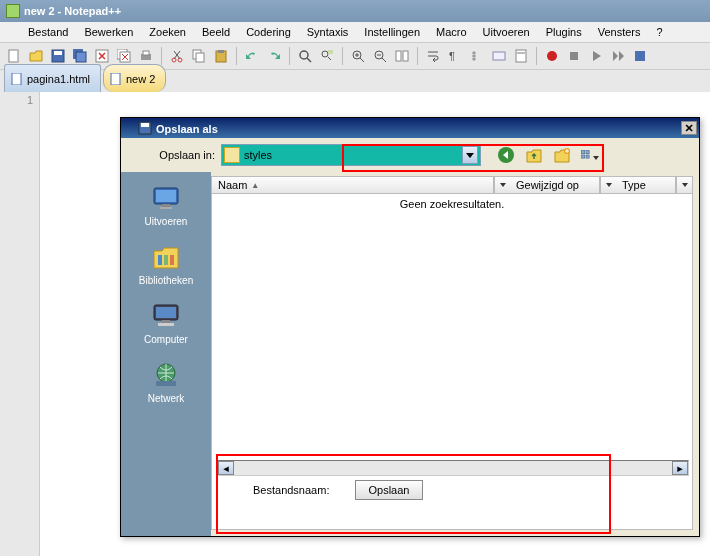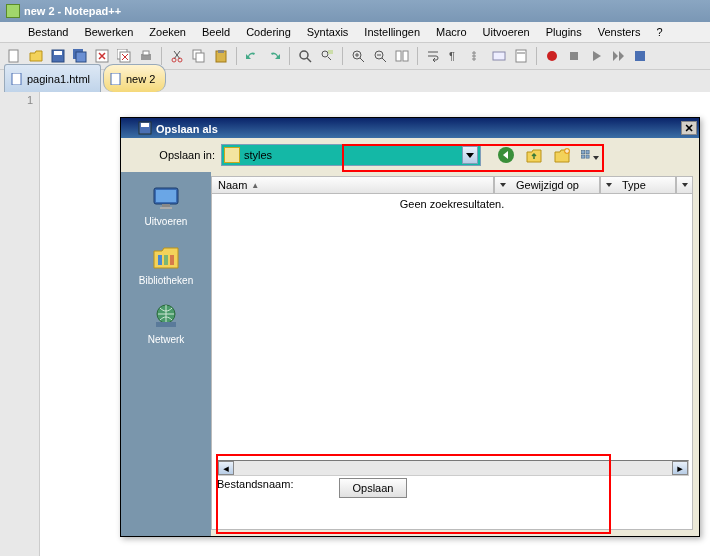--- a/index.html
+++ b/index.html
@@ -59,21 +59,21 @@
 .list-header { height: 18px; background: linear-gradient(#fdfdfd,#e6e6e6); border: 1px solid #bbb; display: flex; margin: 4px 6px 0 0; }
 .list-header .col { border-right: 1px solid #bbb; padding: 1px 6px; display: flex; align-items: center; gap: 4px; }
 .list-header .col .arrow { font-size: 8px; color: #666; }
 .list-header .col-end { width: 16px; border-left: 1px solid #bbb; display:flex; align-items:center; justify-content:center;}
 .list-content { flex: 1; background: #fff; margin: 0 6px 6px 0; border: 1px solid #bbb; border-top: none; text-align: center; padding-top: 4px; position: relative; }
 
 .hscroll { position: absolute; bottom: 60px; left: 96px; right: 10px; height: 16px; background: #e8e8e8; border: 1px inset #ccc; display: flex; }
 .hscroll .arr { width: 16px; height: 14px; background: linear-gradient(#e8f0fa,#b8cde6); border: 1px solid #888; display:flex; align-items:center; justify-content:center; cursor: pointer;}
 
 .bottom-form { position: absolute; left: 96px; right: 10px; bottom: 6px; height: 52px; }
-.form-row { display: flex; align-items: flex-start; gap: 24px; height: 24px; }
+.form-row { display: flex; align-items: center; gap: 4px; height: 24px; margin-left: 36px; }
 .form-row .flbl { width: 92px; }
 .form-row .fcombo { flex: 1; height: 20px; background: #fff; border: 1px solid #7f9db9; display: flex; align-items: center; padding: 0 4px; }
 .form-row .fcombo .txt { flex: 1; }
 .form-row .fcombo .drop { width: 14px; height: 16px; background: linear-gradient(#e8f0fa,#b8cde6); border: 1px solid #7f9db9; display:flex; align-items:center; justify-content:center; cursor:pointer;}
 .form-row .fbtn { width: 68px; height: 20px; background: linear-gradient(#fdfdfd,#e0e0e0); border: 1px solid #888; cursor: pointer; text-align: center; line-height: 18px; margin-left: 6px; }
 
 .red-box2 { position: absolute; border: 2px solid red; left: 95px; right: 88px; bottom: 2px; height: 80px; pointer-events: none; }
 
 .tri-down { width: 0; height: 0; border-left: 4px solid transparent; border-right: 4px solid transparent; border-top: 5px solid #000; }
 .tri-down-sm { width: 0; height: 0; border-left: 3px solid transparent; border-right: 3px solid transparent; border-top: 4px solid #333; }
@@ -359,20 +359,31 @@
               <rect x="8" y="14" width="4" height="10" fill="#4a88cf"></rect>
               <rect x="14" y="14" width="4" height="10" fill="#7ab673"></rect>
               <rect x="20" y="14" width="4" height="10" fill="#d67a4a"></rect>
             </svg>
           </div>
         <div class="stxt">Bibliotheken</div>
       </div>
       <div class="side-item">
         <div class="sico">
             <svg width="32" height="32" viewBox="0 0 32 32">
+              <rect x="4" y="5" width="24" height="15" rx="2" fill="#445" stroke="#223"></rect>
+              <rect x="6" y="7" width="20" height="11" fill="#5a8ac6"></rect>
+              <rect x="12" y="20" width="8" height="3" fill="#888"></rect>
+              <rect x="8" y="23" width="16" height="3" fill="#ccc"></rect>
+            </svg>
+          </div>
+        <div class="stxt">Computer</div>
+      </div>
+      <div class="side-item">
+        <div class="sico">
+            <svg width="32" height="32" viewBox="0 0 32 32">
               <circle cx="16" cy="14" r="9" fill="#4a9a6a" stroke="#2a6a3a"></circle>
               <path d="M8 14h16M16 5v18M10 8c4 4 8 4 12 0M10 20c4-4 8-4 12 0" stroke="#cfe8d6" fill="none"></path>
               <rect x="6" y="22" width="20" height="5" fill="#5a7a9a"></rect>
             </svg>
           </div>
         <div class="stxt">Netwerk</div>
       </div>
     </div>
 
     <div class="listarea">

